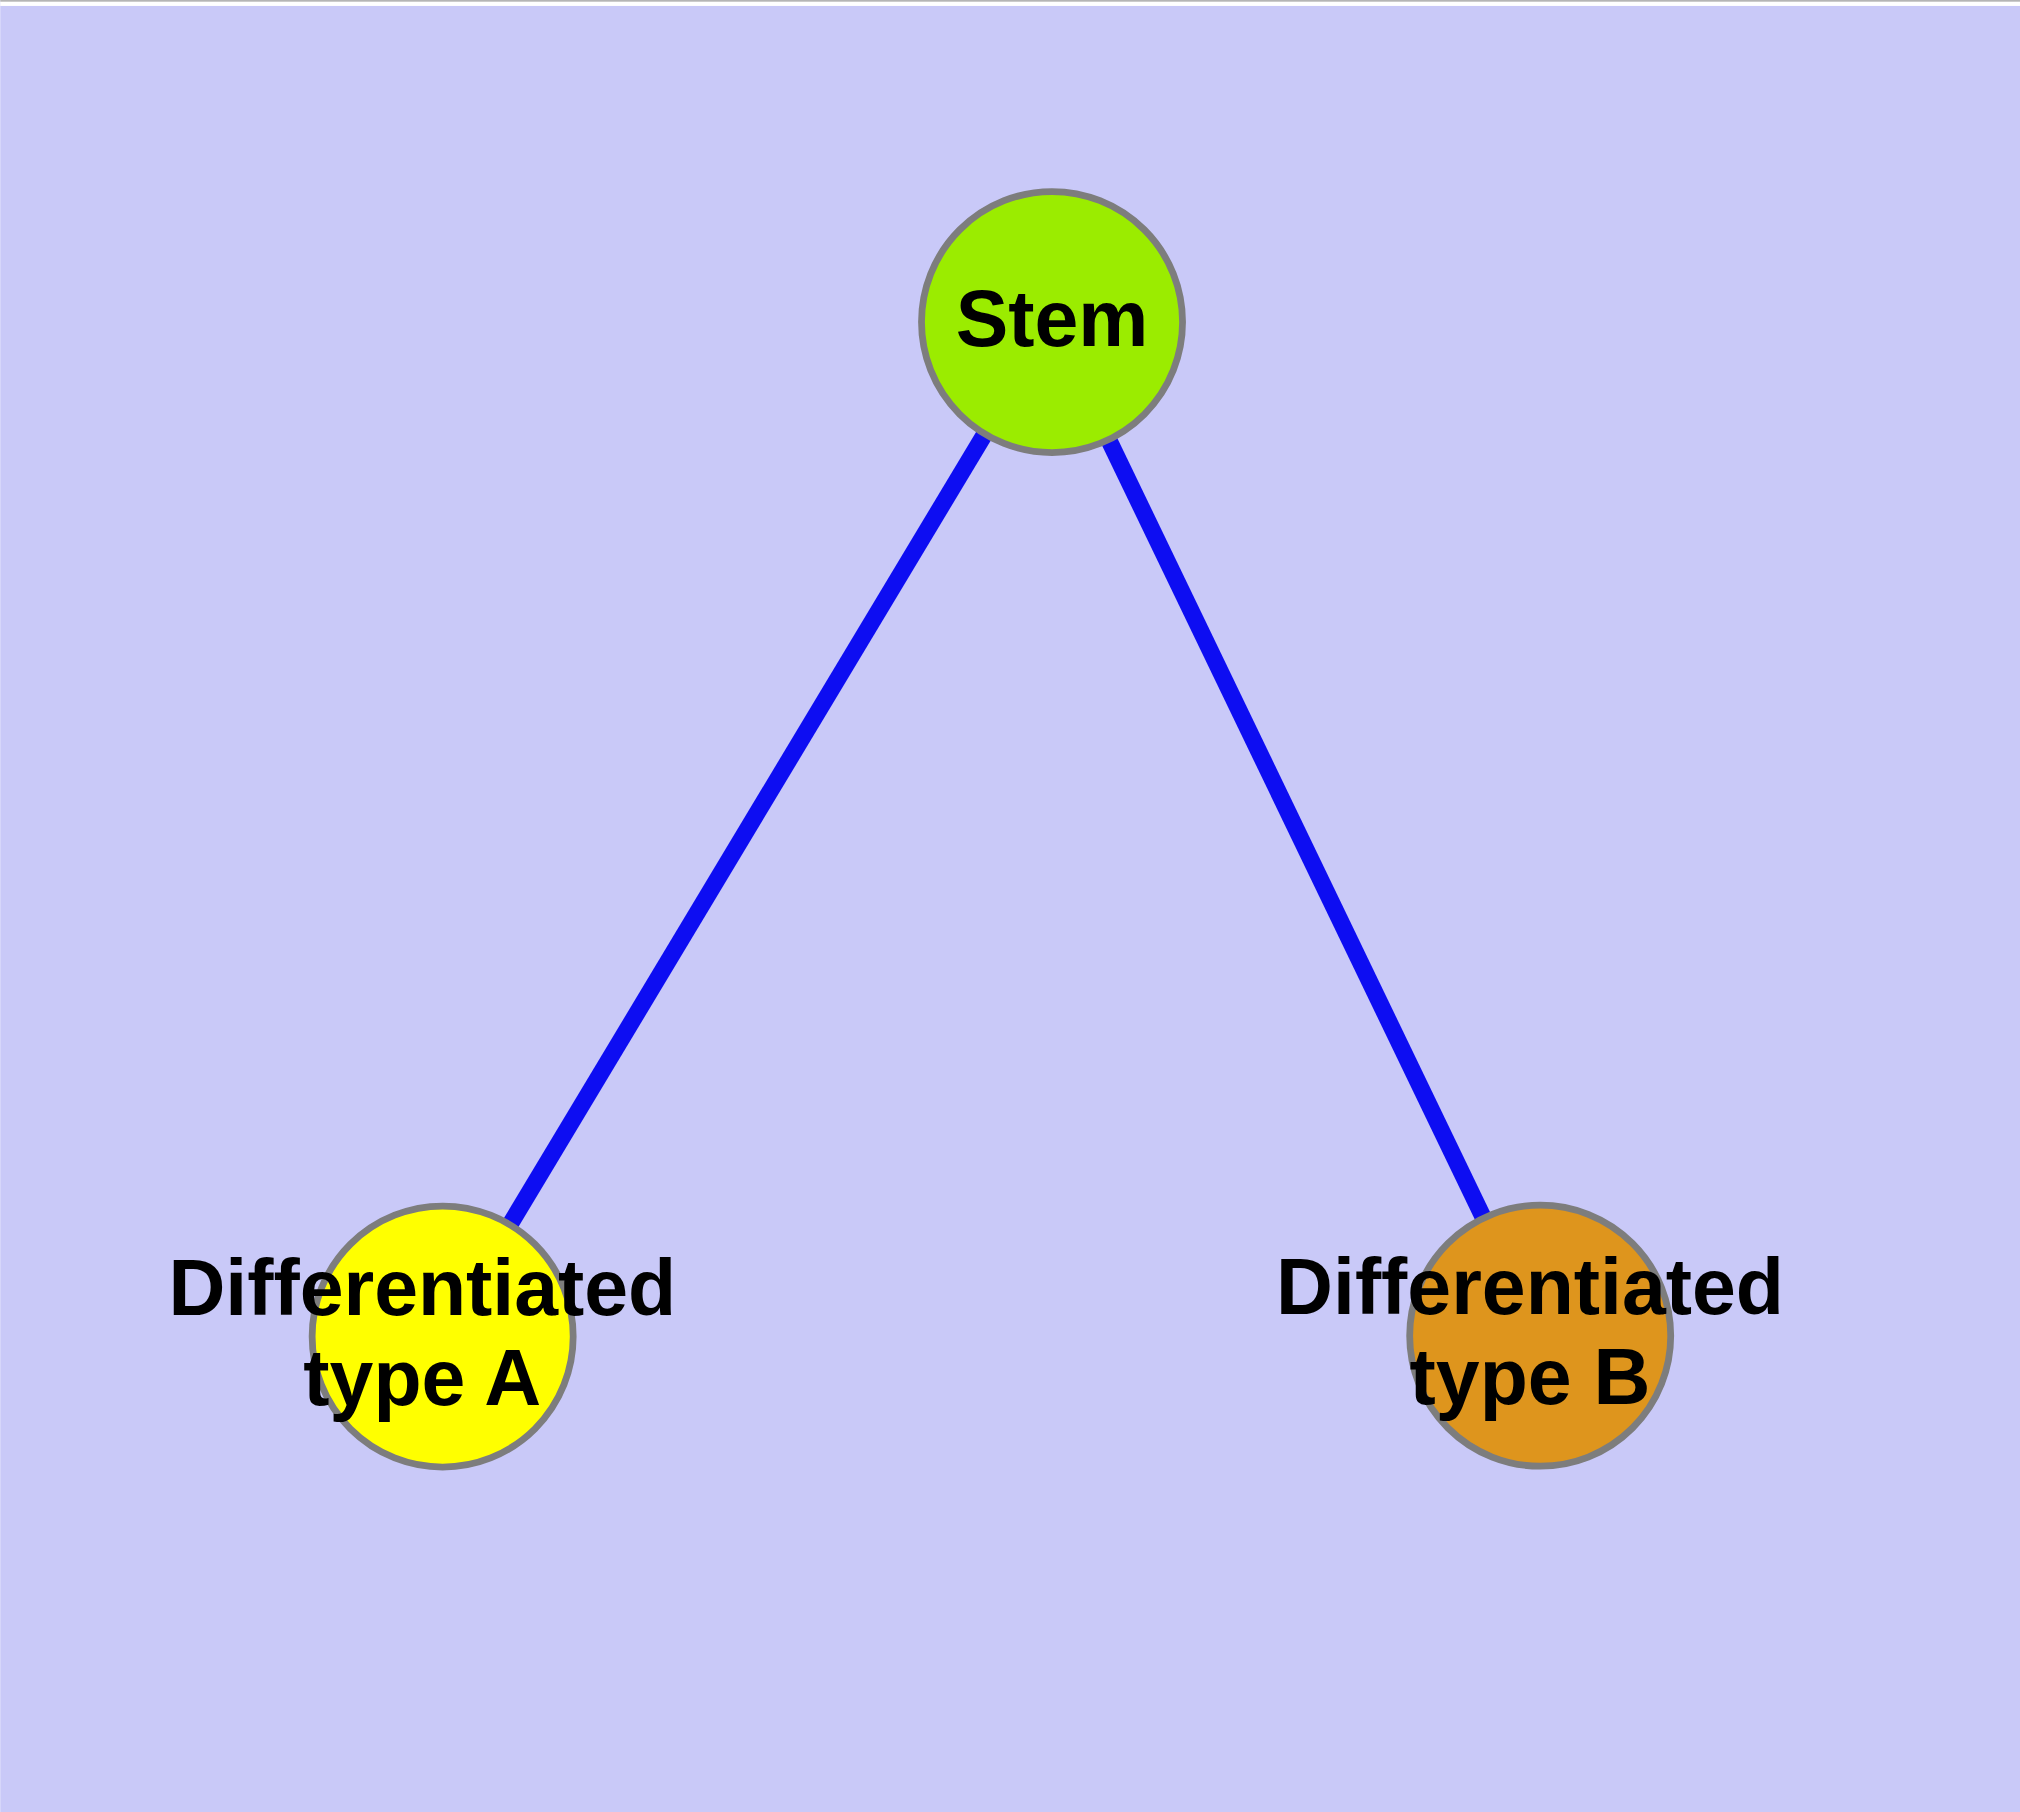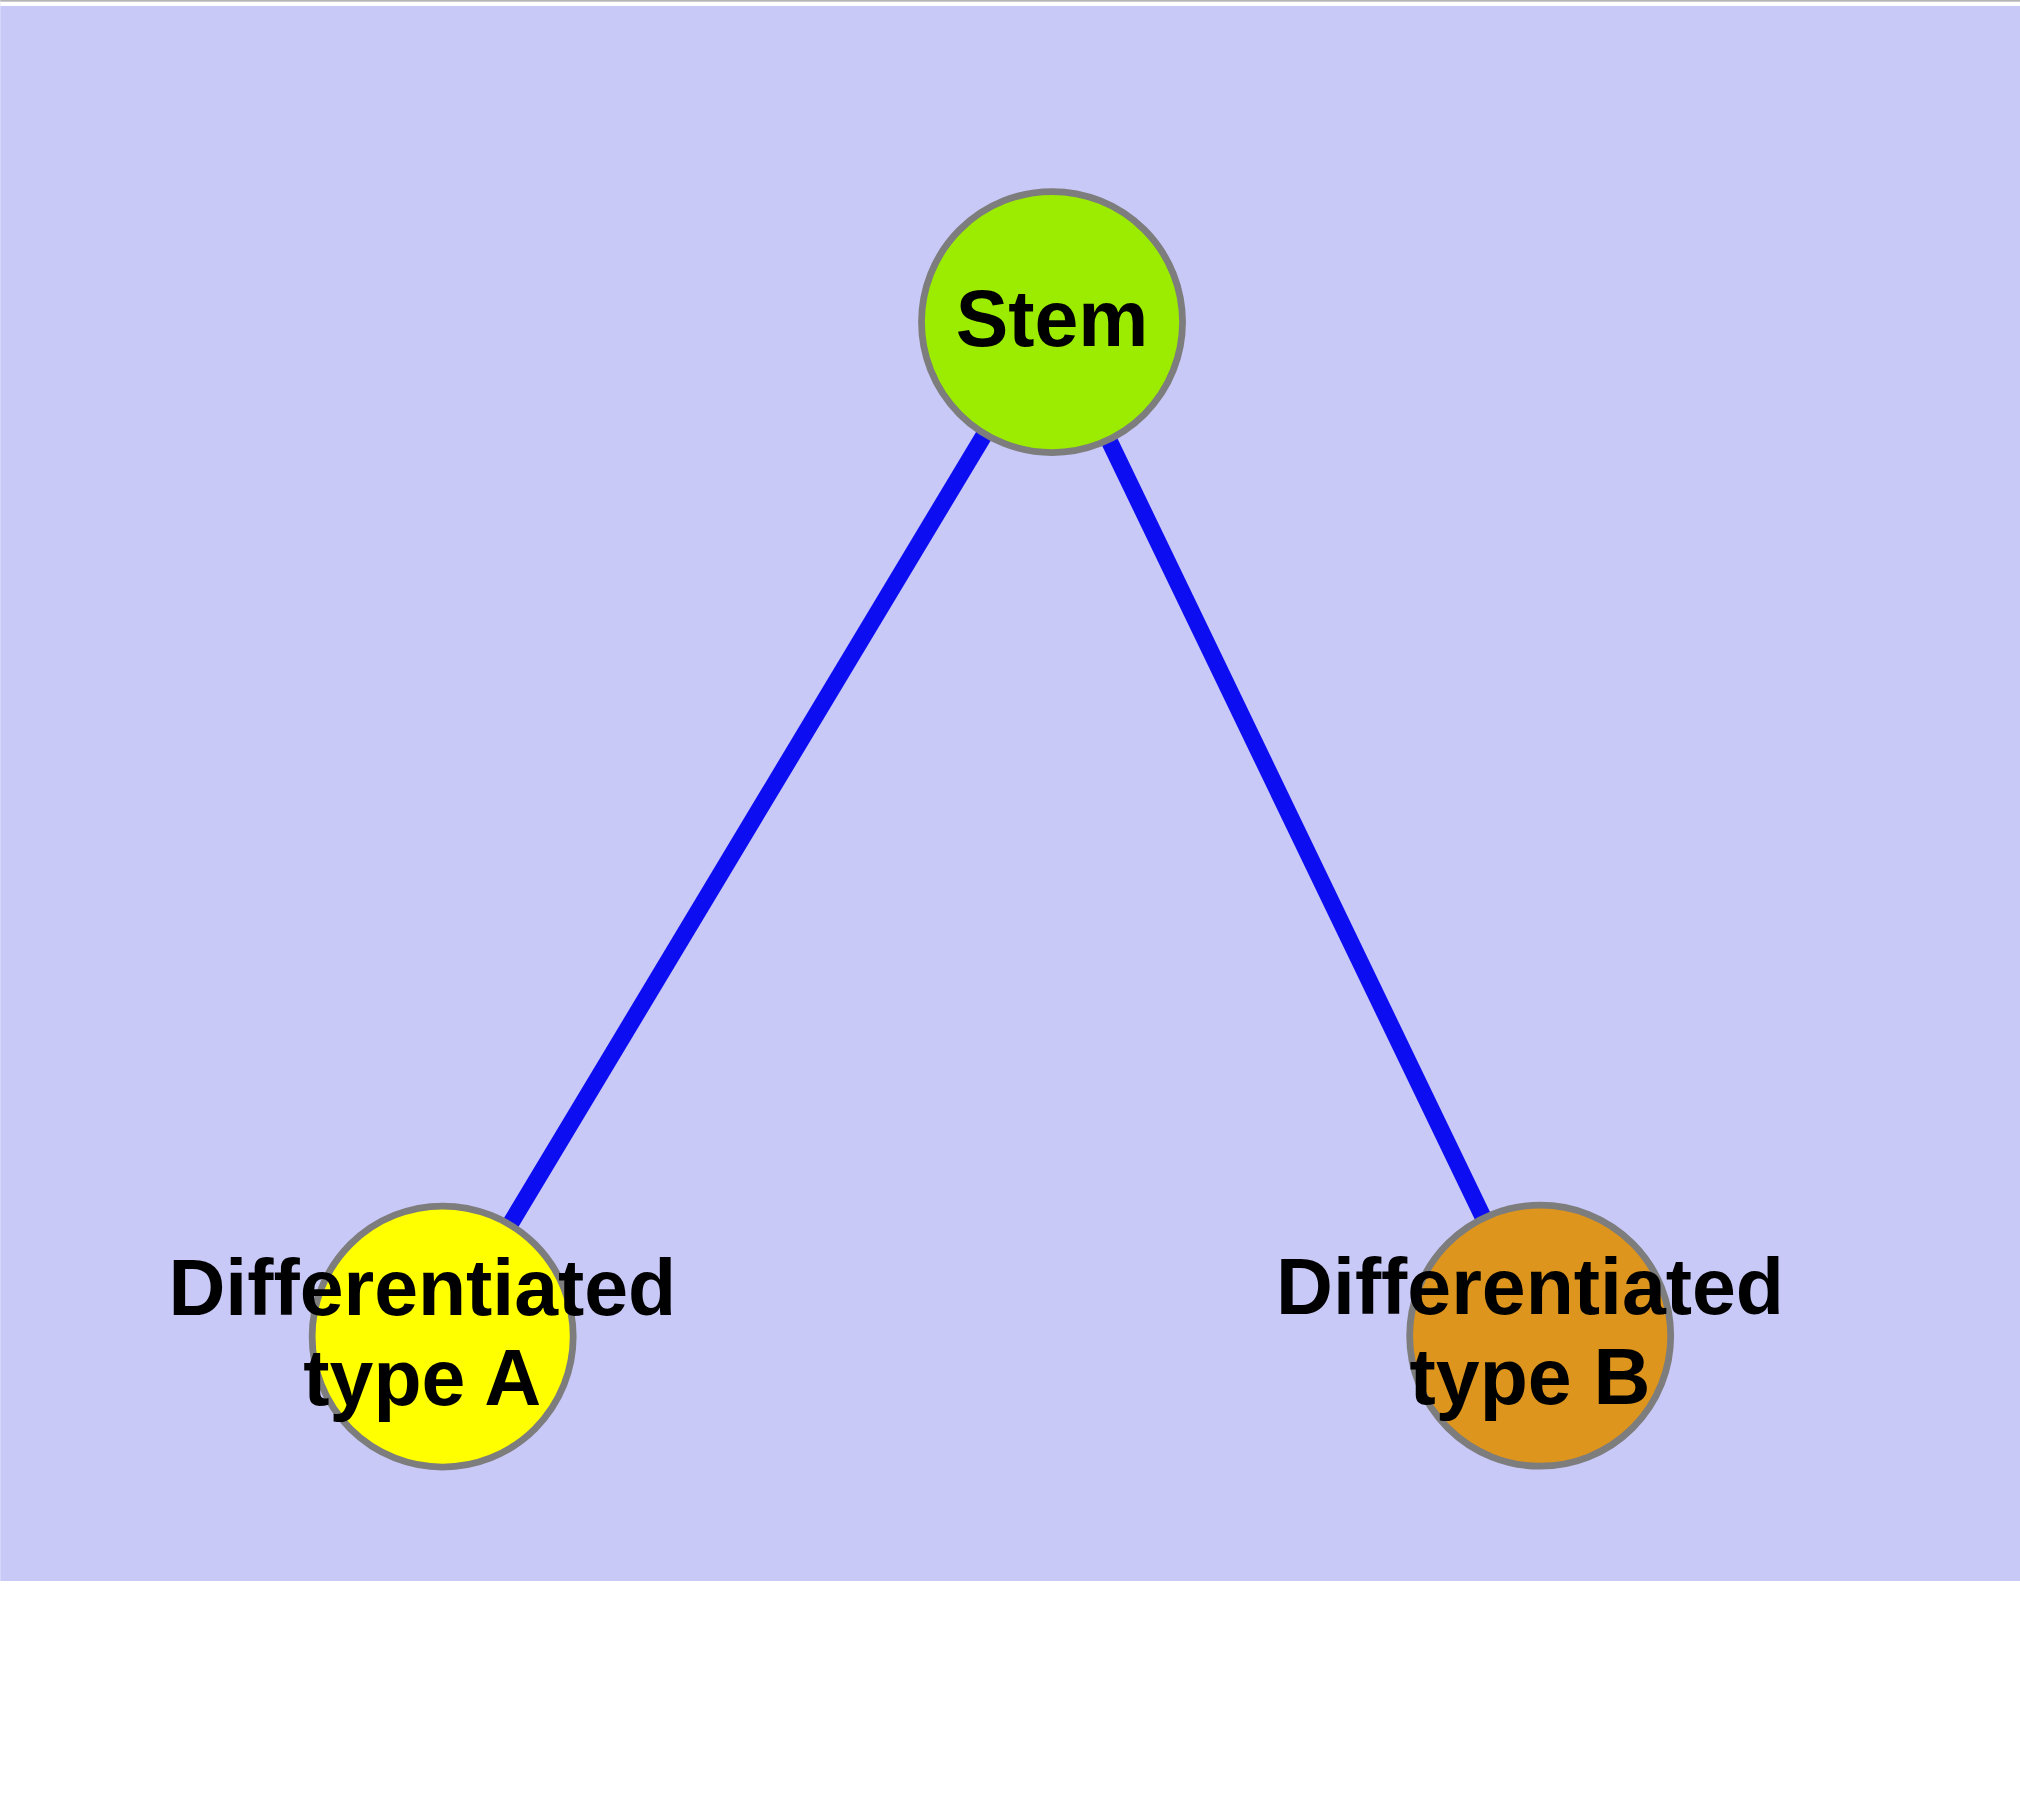--- a/index.html
+++ b/index.html
@@ -8,21 +8,21 @@
   }
   body {
     width: 2021px;
     height: 1812px;
     background: #ffffff;
     font-family: "Liberation Sans", sans-serif;
   }
   #figure-root {
     position: relative;
     width: 2021px;
-    height: 1581px;
+    height: 1812px;
     overflow: hidden;
   }
   #graph-svg {
     position: absolute;
     left: 0;
     top: 0;
     display: block;
   }
   .node-label {
     font-family: "Liberation Sans", sans-serif;

